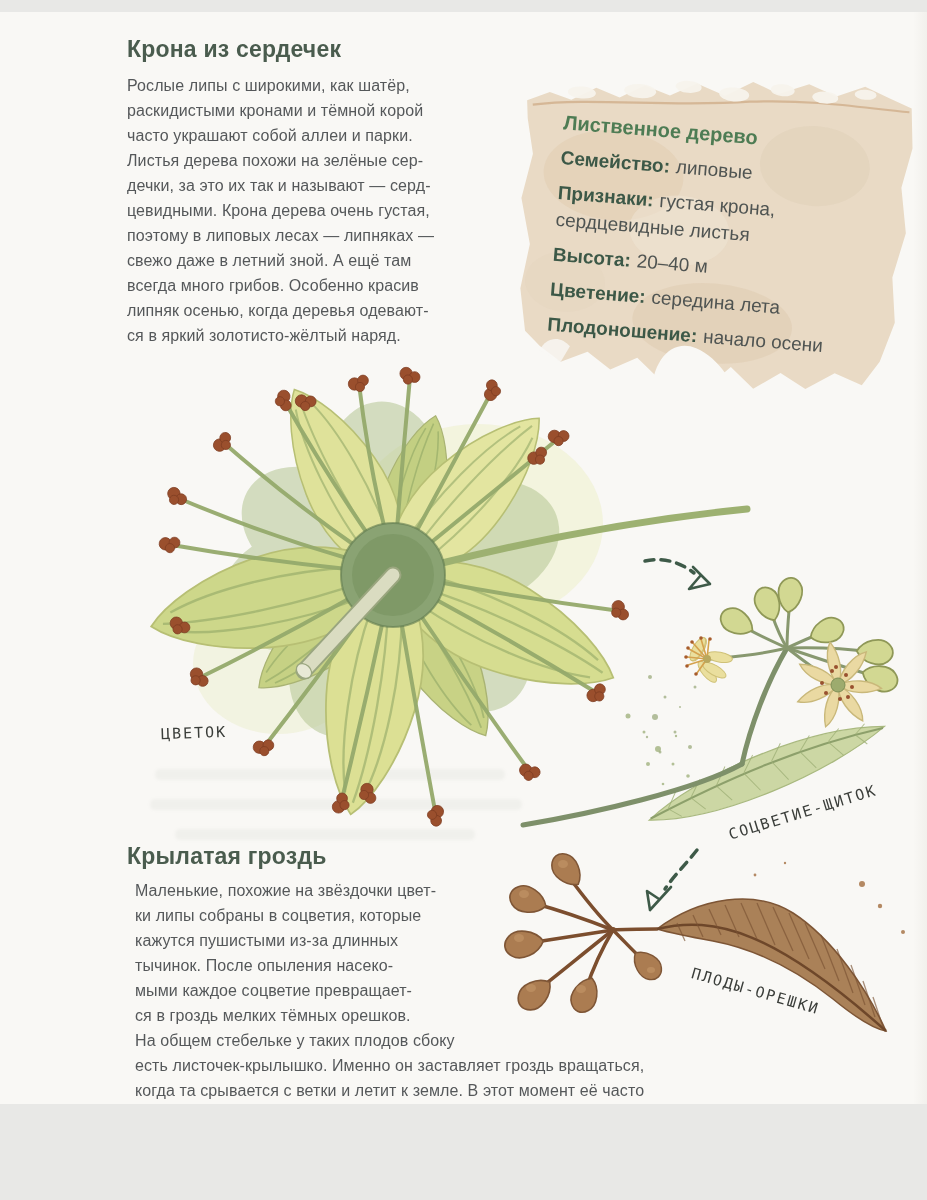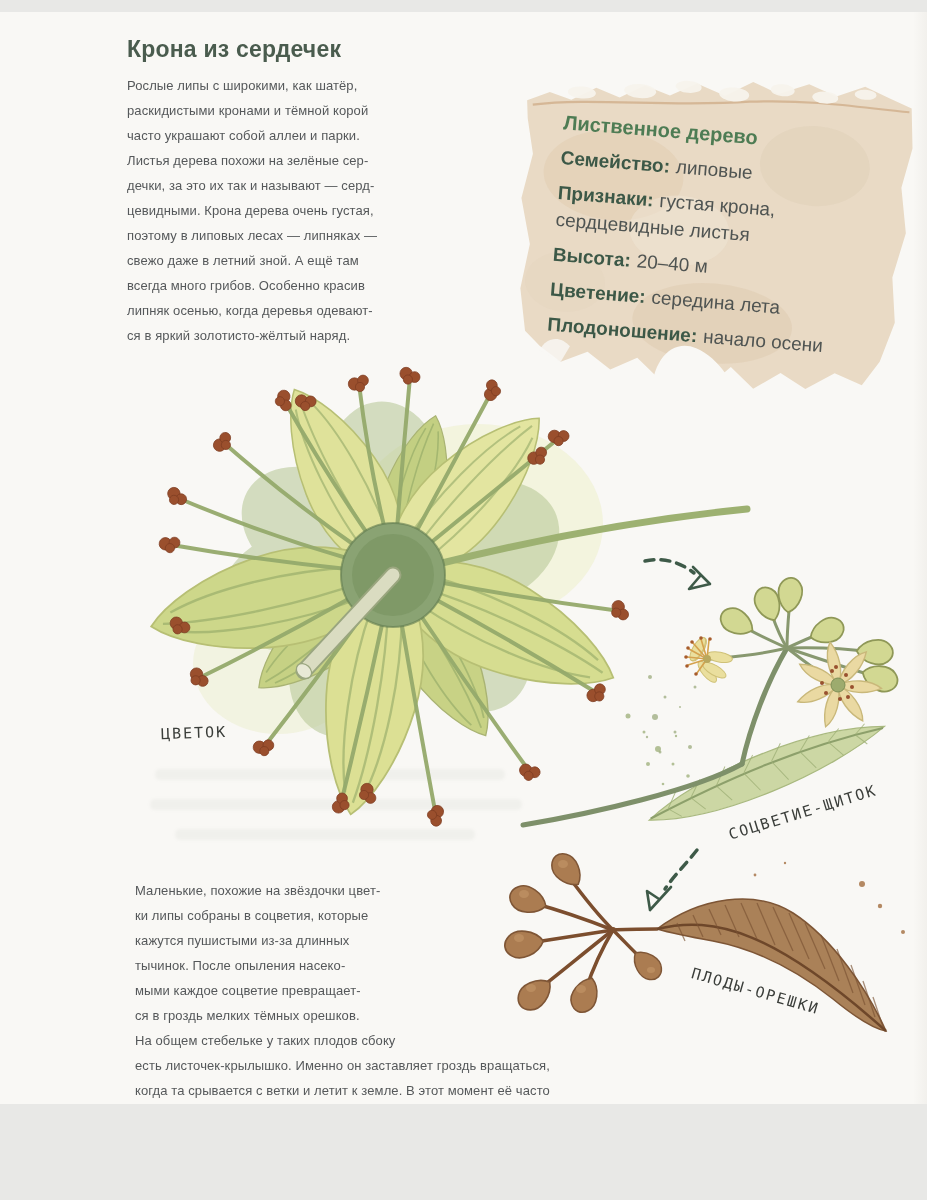--- a/index.html
+++ b/index.html
@@ -6,21 +6,21 @@
   .page{
     position:relative;width:927px;height:1092px;margin:12px auto;
     background:#f9f8f5;overflow:hidden;
     font-family:"Liberation Sans",sans-serif;color:#55585a;padding-left:12px;
   }
   .h-green{
     position:absolute;font-weight:bold;font-size:23px;line-height:26px;
     color:#4a5c4e;letter-spacing:.2px;
   }
   .body-text{
-    position:absolute;font-size:13px;line-height:25px;color:#55585a;
+    position:absolute;font-size:16px;line-height:25px;color:#55585a;
     white-space:pre-line;letter-spacing:.1px;
   }
   #p1{left:127px;top:61px;width:450px;}
   #h1{left:127px;top:24px;}
   #h2{left:127px;top:831px;}
   #p2{left:135px;top:866px;width:720px;}
 
   
   .card{
     position:absolute;left:520px;top:38px;width:405px;height:345px;
@@ -445,20 +445,21 @@
         <circle cx="448" cy="95" r="2"></circle>
       <circle cx="300" cy="38" r="1.4"></circle>
         <circle cx="330" cy="26" r="1.2"></circle>
     </g>
   </svg>
 
   <div id="lbl-flower" class="hand">ЦВЕТОК</div>
   <div id="lbl-infl" class="hand">СОЦВЕТИЕ-ЩИТОК</div>
   <div id="lbl-fruit" class="hand">ПЛОДЫ-ОРЕШКИ</div>
 
+  <div id="h2" class="h-green">Крылатая гроздь</div>
   <div id="p2" class="body-text">Маленькие, похожие на звёздочки цвет-
 ки липы собраны в соцветия, которые
 кажутся пушистыми из-за длинных
 тычинок. После опыления насеко-
 мыми каждое соцветие превращает-
 ся в гроздь мелких тёмных орешков.
 На общем стебельке у таких плодов сбоку
 есть листочек-крылышко. Именно он заставляет гроздь вращаться,
 когда та срывается с ветки и летит к земле. В этот момент её часто
 подхватывает ветер, чтобы унести подальше от родного дерева.</div>

